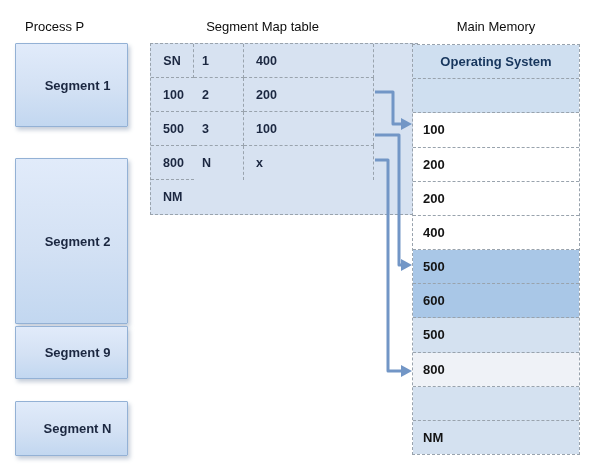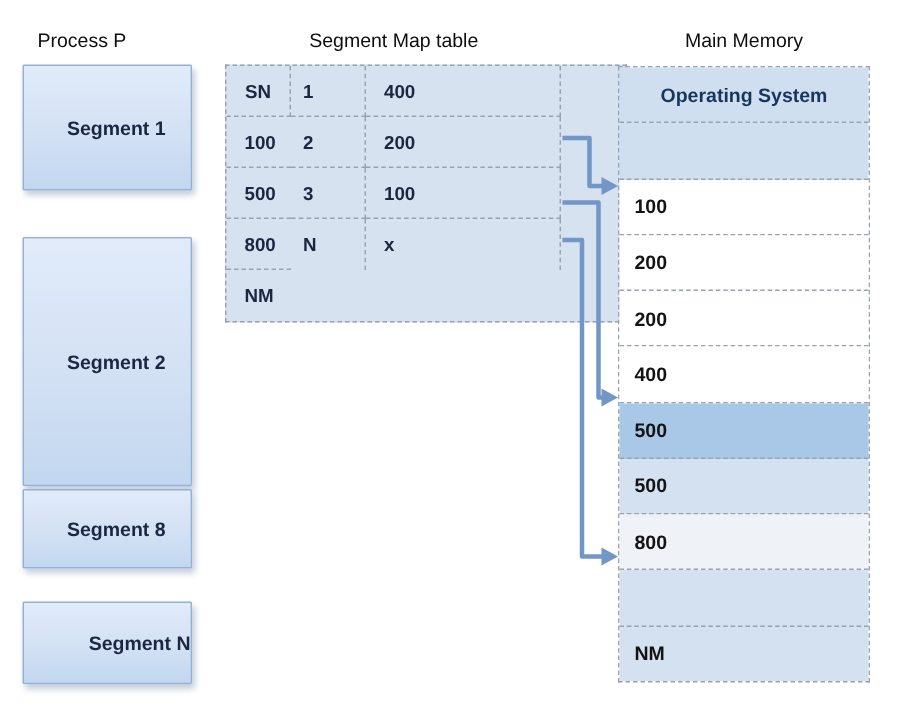--- a/index.html
+++ b/index.html
@@ -37,21 +37,21 @@
     align-items: center;
     justify-content: center;
     font-size: 13px;
     font-weight: 700;
     color: var(--text-dark);
     padding-left: 12px;
   }
   .seg1 { top: 43px;  height: 84px;  }
   .seg2 { top: 142px; height: 166px; margin-top: 16px; }
   .seg3 { top: 326px; height: 53px;  }
-  .segN { top: 401px; height: 55px; justify-content: flex-end;  }
+  .segN { top: 401px; height: 55px;  }
 
   
   .map-table {
     position: absolute;
     left: 150px;
     top: 43px;
     width: 268px;
     height: 172px;
     box-sizing: border-box;
     background: var(--table-fill);
@@ -131,21 +131,21 @@
   <div class="title table-title">Segment Map table</div>
   <div class="title memory-title">Main Memory</div>
 
   <div class="seg-box seg1">
     <span>Segment 1</span>
   </div>
   <div class="seg-box seg2">
     <span>Segment 2</span>
   </div>
   <div class="seg-box seg3">
-    <span>Segment 8</span>
+    <span>Segment 9</span>
   </div>
   <div class="seg-box segN">
     <span>Segment N</span>
   </div>
 
   <div class="map-table">
     <div class="cell br bb c-center">SN</div>
 
     <div class="cell br bb c-p8">1</div>
     <div class="cell br bb c-p12">400</div>
@@ -165,20 +165,21 @@
   </div>
 
   <div class="memory">
     <div class="mem-row v-blue c-center">Operating System</div>
     <div class="mem-row v-blue"></div>
     <div class="mem-row v-white">100</div>
     <div class="mem-row v-white">200</div>
     <div class="mem-row v-white">200</div>
     <div class="mem-row v-white">400</div>
     <div class="mem-row v-dark">500</div>
+    <div class="mem-row v-dark">600</div>
     <div class="mem-row v-light">500</div>
     <div class="mem-row v-offwhite">800</div>
     <div class="mem-row v-light"></div>
     <div class="mem-row v-light">NM</div>
   </div>
 
   <svg class="arrows" viewBox="0 0 600 474" aria-hidden="true">
     <path d="M375,92 H393 V124 H402"></path>
     <polygon points="401,118 412,124 401,130"></polygon>
 

